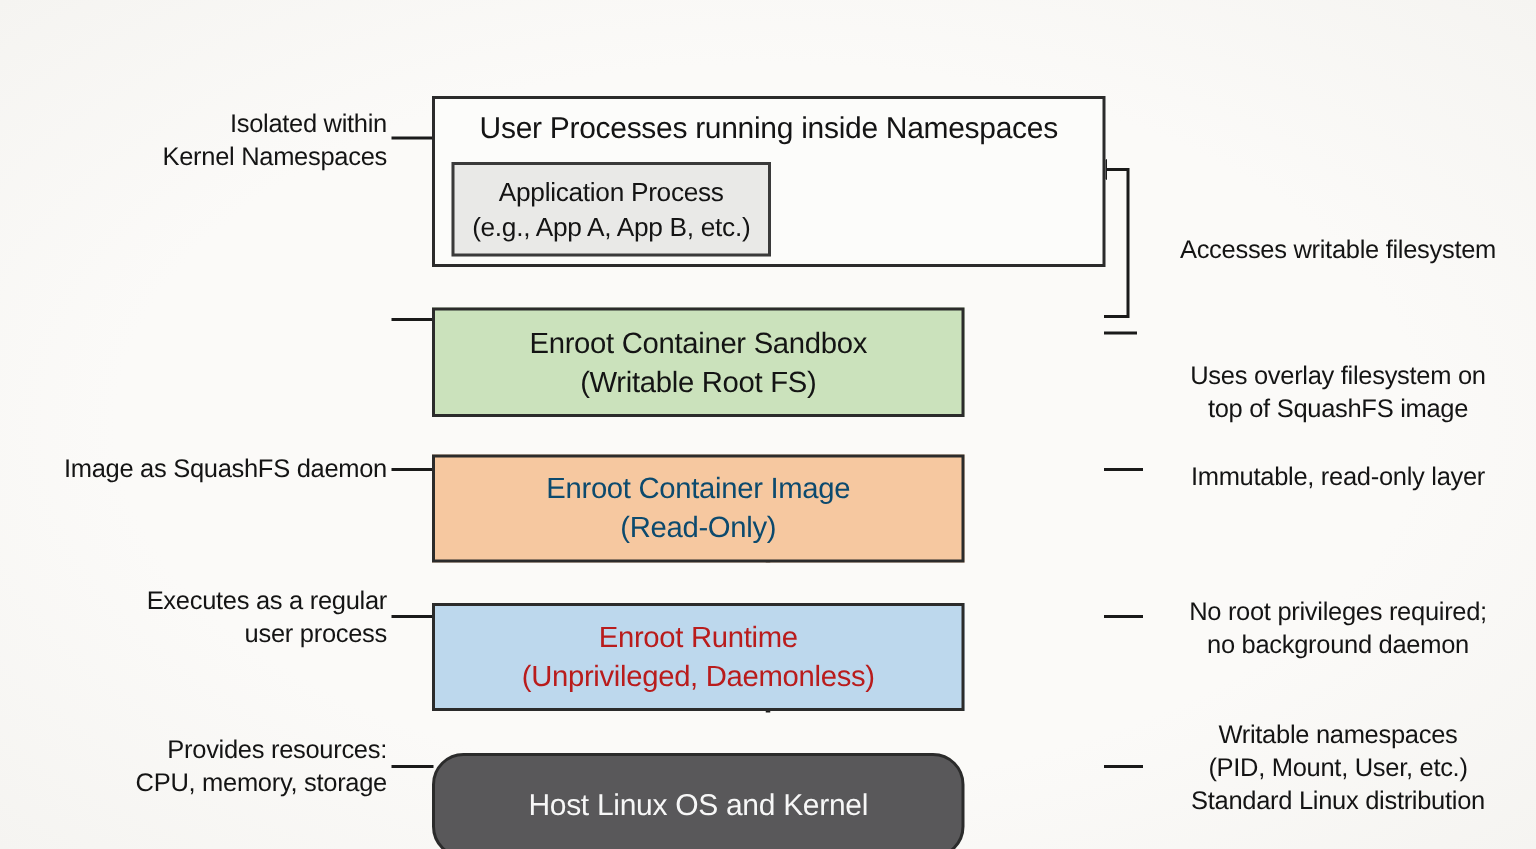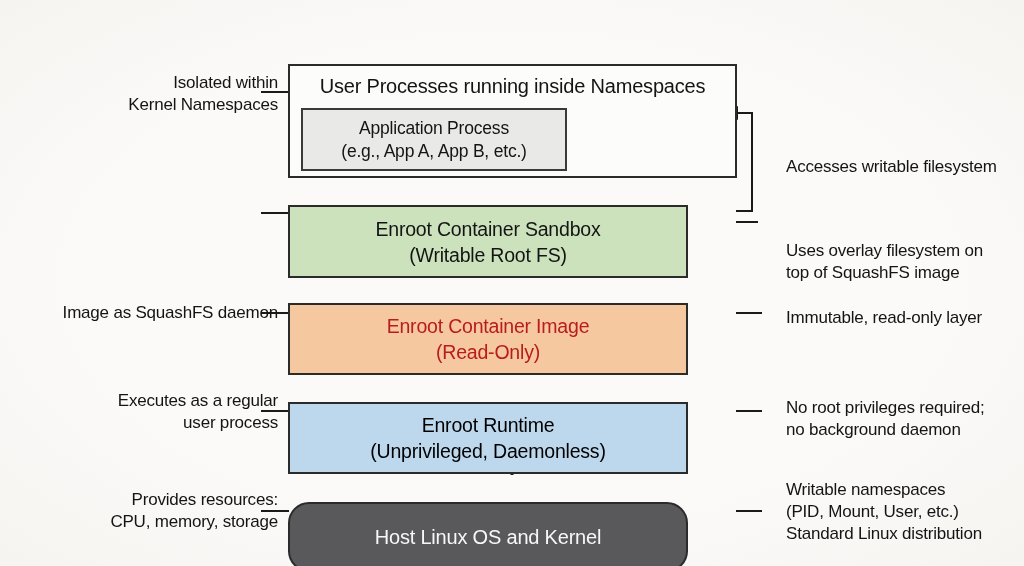--- a/index.html
+++ b/index.html
@@ -41,38 +41,37 @@
   }
   .inner-box {
     position: absolute;
     box-sizing: border-box;
     border: 2px solid #3a3a3a;
     background: #e9e9e7;
     display: flex; align-items: center; justify-content: center;
     text-align: center; white-space: pre-line;
     font-size: 17.5px; line-height: 23px;
   }
-  .inner-app    { left: 11px;  top: 42px; width: 266px; height: 63px; }
+  .inner-app    { left: 11px;  top: 42px; width: 213px; height: 63px; }
   .inner-script { left: 263px; top: 44px; width: 170px; height: 59px; }
 
-  .layer { left: 288px; width: 400px; font-size: 19.5px; line-height: 26px; text-align: center; }
+  .layer { left: 288px; width: 355px; font-size: 19.5px; line-height: 26px; text-align: center; }
   .layer-sandbox { top: 179px; height: 73px; }
   .layer-image   { top: 277px; height: 72px; }
   .layer-runtime { top: 376px; height: 72px; }
   .layer-host    { top: 476px; height: 70px; font-size: 20px; border-radius: 21px; }
 
   .side-label {
     position: absolute;
     font-size: 17px;
     line-height: 22px;
     white-space: pre-line;
-    padding-left: 20px;
   }
   .left-label  { left: 0;     width: 258px; text-align: right; }
-  .right-label { left: 766px; width: 252px; text-align: left; }
+  .right-label { left: 766px; width: 252px; text-align: center; }
 
   .ll-0 { top: 72px; }
   .ll-1 { top: 192px; }
   .ll-2 { top: 302px; }
   .ll-3 { top: 390px; }
   .ll-4 { top: 489px; }
 
   .rl-0 { top: 156px; }
   .rl-1 { top: 205px; margin-top: 35px; }
   .rl-2 { top: 307px; }
@@ -115,24 +114,24 @@
 
   <div class="box top-box" style="background-color: rgb(252, 252, 250);">
     <div class="top-title">User Processes running inside Namespaces</div>
     <div class="inner-box inner-app" style="background-color: rgb(233, 233, 231);">Application Process
 (e.g., App A, App B, etc.)</div>
   </div>
 
   <div class="box layer layer-sandbox" style="background-color: rgb(203, 226, 188); color: rgb(20, 20, 20);">Enroot Container Sandbox
 (Writable Root FS)</div>
 
-  <div class="box layer layer-image" style="background-color: rgb(246, 200, 160); color: #b91c1c;">Enroot Container Image
+  <div class="box layer layer-image" style="background-color: rgb(246, 200, 160); color: #0c4a6e;">Enroot Container Image
 (Read-Only)</div>
 
-  <div class="box layer layer-runtime" style="background-color: rgb(189, 216, 237); color: #000000;">Enroot Runtime
+  <div class="box layer layer-runtime" style="background-color: rgb(189, 216, 237); color: #b91c1c;">Enroot Runtime
 (Unprivileged, Daemonless)</div>
 
   <div class="box layer layer-host" style="background-color: rgb(89, 88, 90); color: rgb(247, 247, 247);">Host Linux OS and Kernel</div>
 
   <div class="side-label left-label ll-0">Isolated within
 Kernel Namespaces</div>
   <div class="side-label left-label ll-2">Image as SquashFS daemon</div>
   <div class="side-label left-label ll-3">Executes as a regular
 user process</div>
   <div class="side-label left-label ll-4">Provides resources:

